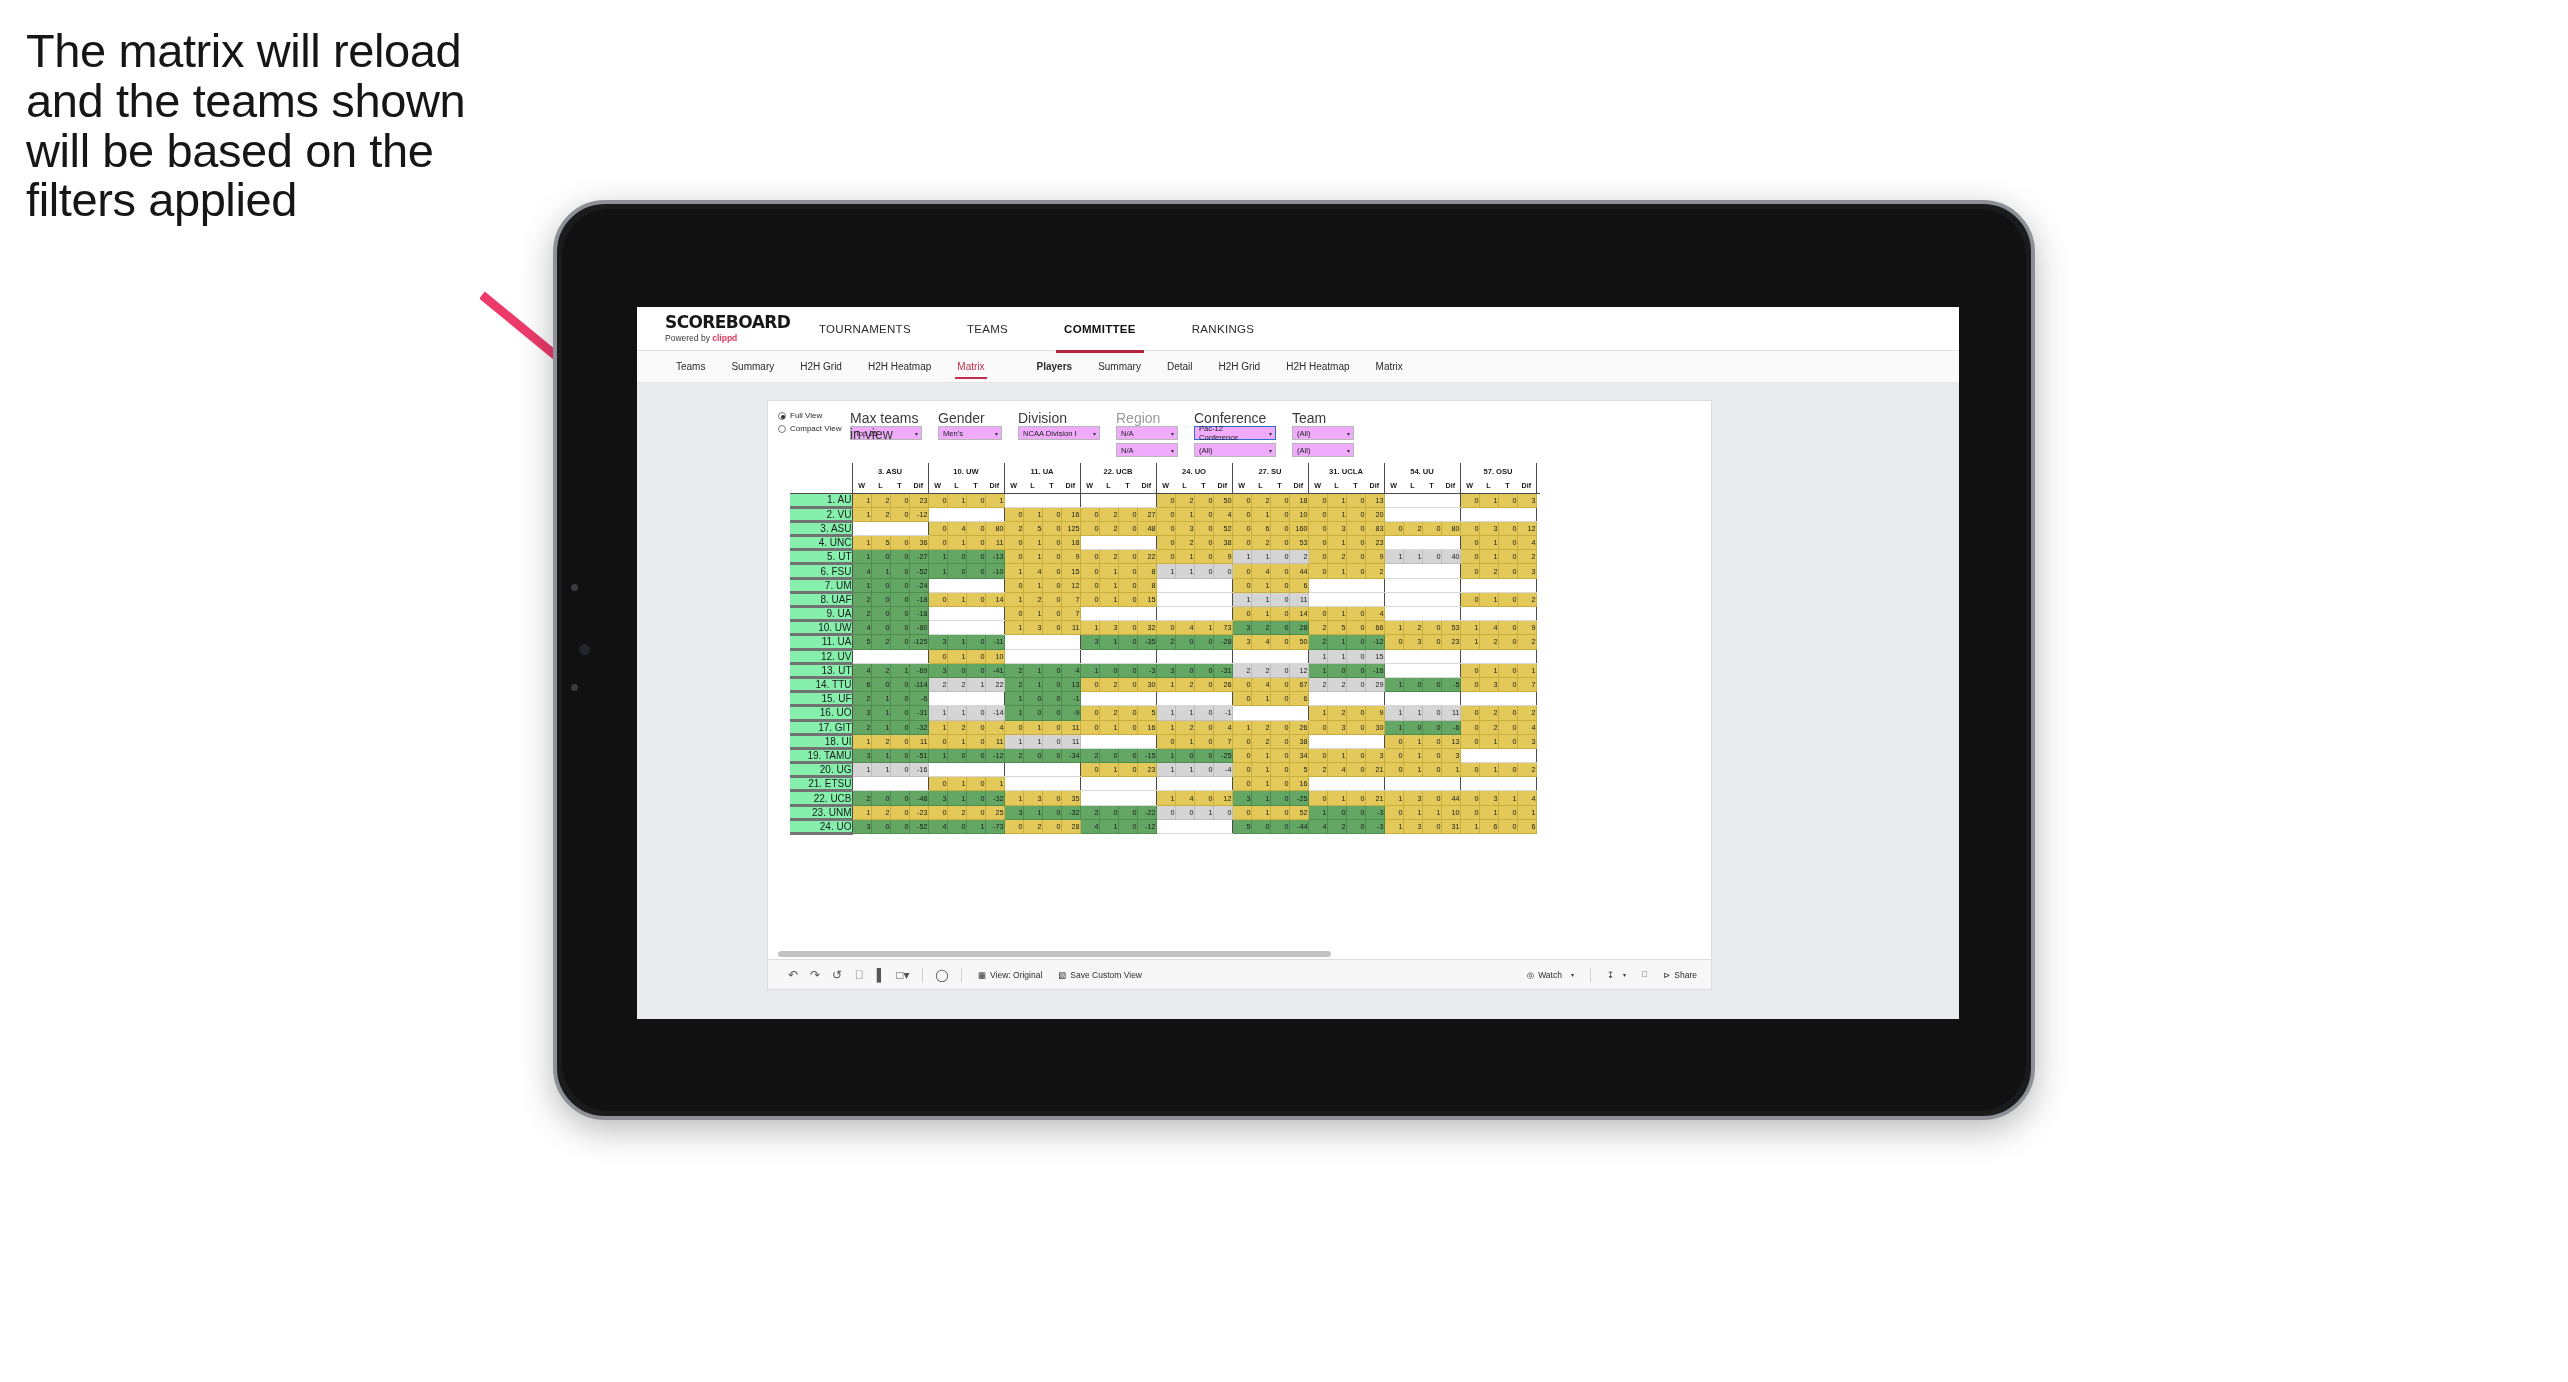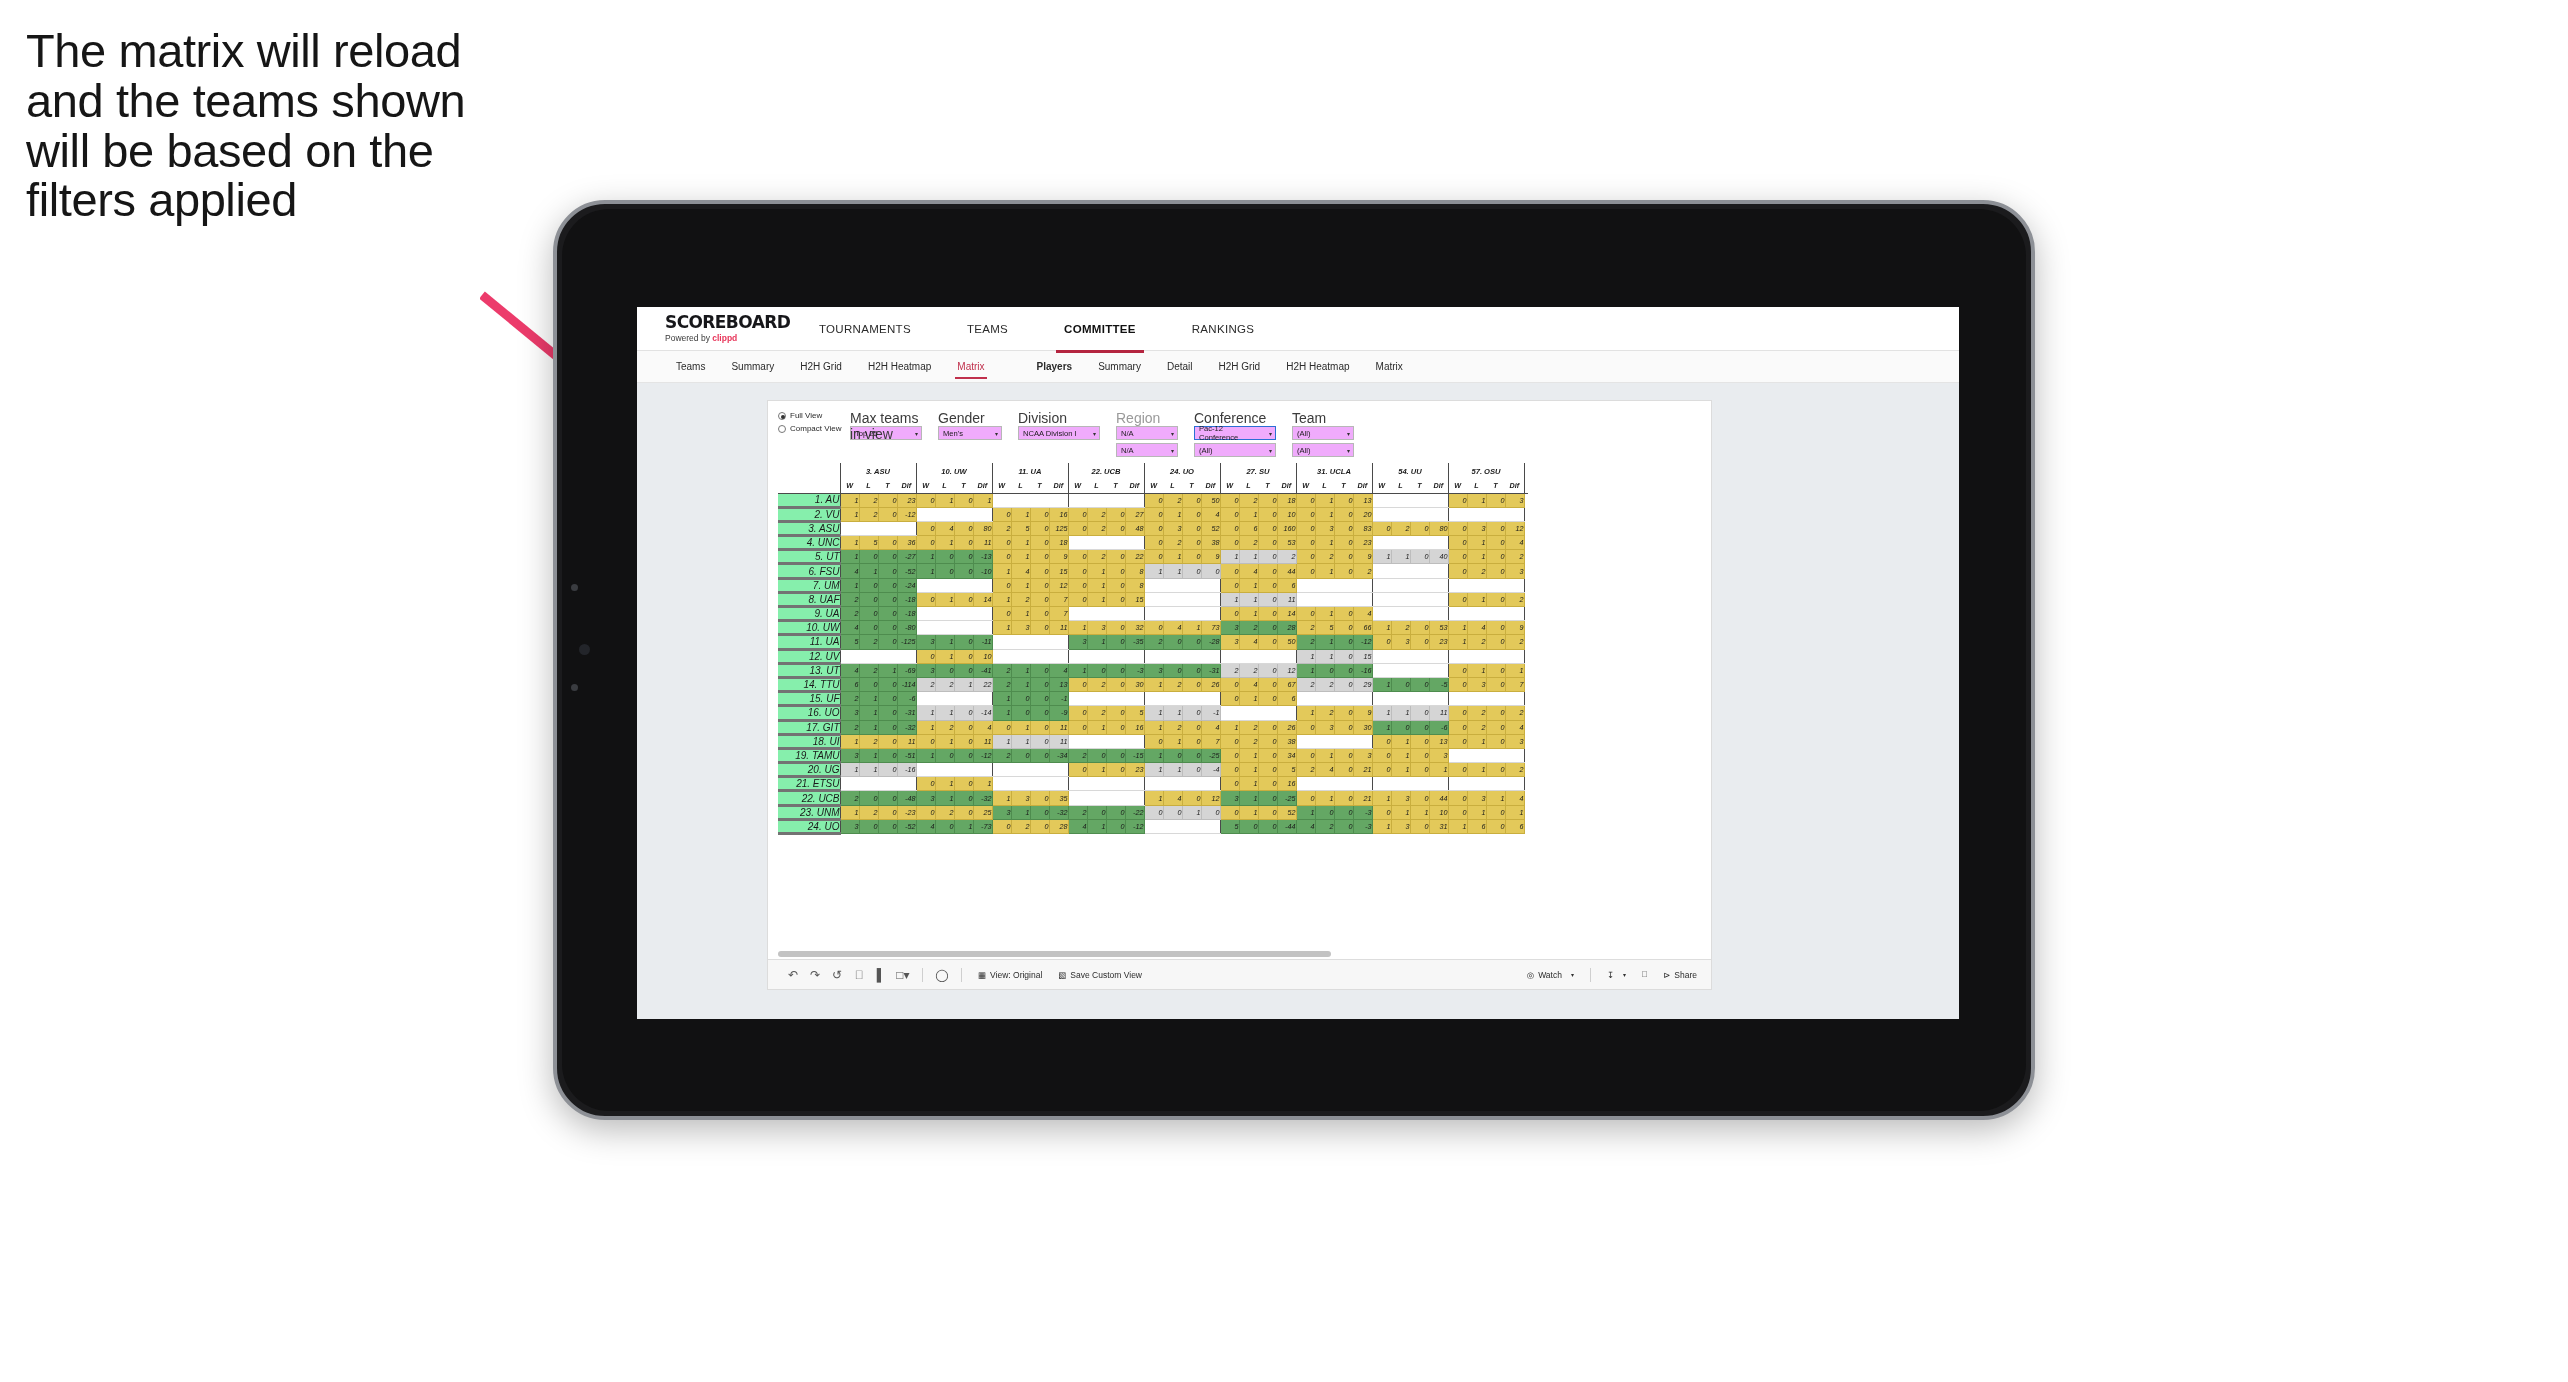--- a/index.html
+++ b/index.html
@@ -142,21 +142,21 @@
     width: 8px; height: 8px; border-radius: 50%;
     border: 1px solid #777; background: #fff; position: relative;
   }
   .radio.on::after {
     content:""; position:absolute; left:2px; top:2px; width:4px; height:4px;
     border-radius:50%; background:#333;
   }
   .radio-lbl { font-size: 8px; color: #2a2a2a; }
 
   
-  #matrix-wrap { padding: 0 10px; font-style: italic; }
+  #matrix-wrap { padding: 0 22px; }
   table.matrix { border-collapse: collapse; font-size: 7px; table-layout: fixed; }
   table.matrix td, table.matrix th { padding: 0; }
   .rowlabel {
     width: 62px; text-align: right; padding-right: 4px;
     font-size: 10px; color: #1a1a1a; background: #86efac;
     border-bottom: 3px solid #737373;
     height: 14.2px;
   }
   .grp-head {
     text-align: center; font-size: 7.6px; color: #1a1a1a;

